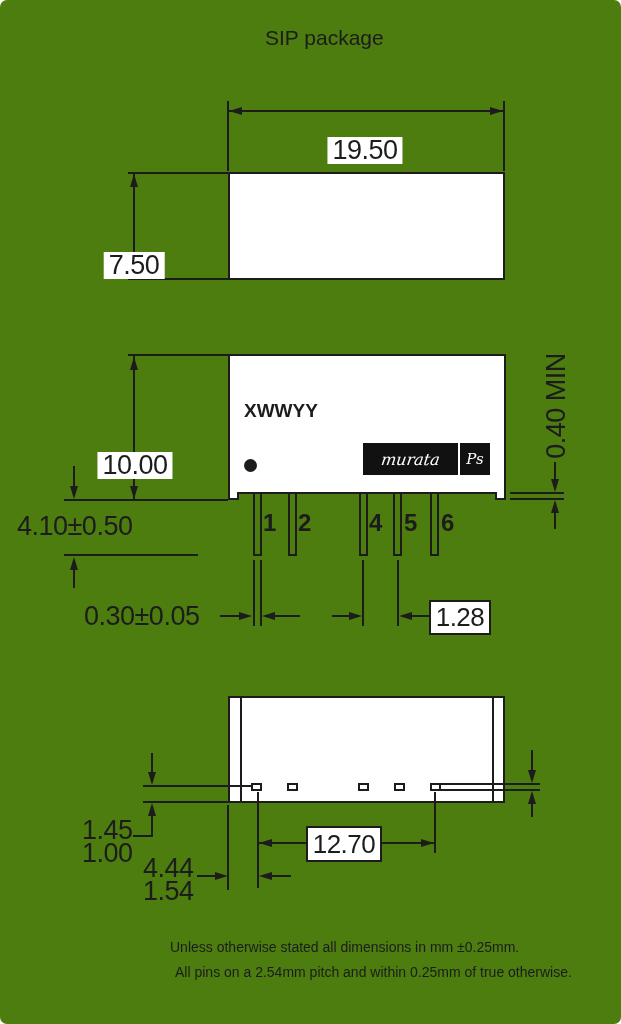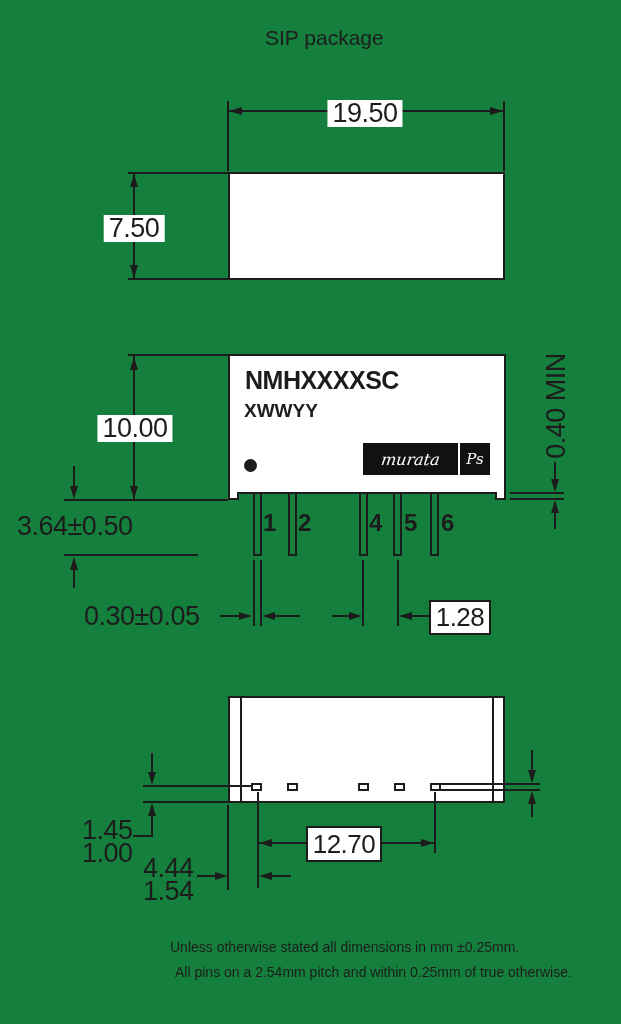--- a/index.html
+++ b/index.html
@@ -1,28 +1,28 @@
 <!DOCTYPE html>
 <html><head>
 <meta charset="utf-8">
 <style>
   :root { --ln:#1c1c1c; }
   html,body{margin:0;padding:0;background:#fff;}
-  #canvas{position:relative;width:621px;height:1024px;background:#15803d;overflow:hidden;
-          font-family:"Liberation Sans",sans-serif;color:var(--ln);}
+  #canvas{position:relative;width:621px;height:1024px;background:#4d7c0f;overflow:hidden;
+          font-family:"Liberation Sans",sans-serif;color:var(--ln);border-radius:7px;}
   .hl{position:absolute;height:2px;background:var(--ln);}
   .vl{position:absolute;width:2px;background:var(--ln);}
   .rect{position:absolute;border:2px solid var(--ln);box-sizing:border-box;background:#fff;}
   .nb{border-bottom:none;}
   .nt{border-top:none;}
   .pin{position:absolute;border:2px solid var(--ln);border-top:none;box-sizing:border-box;
        width:9px;height:62px;top:494px;}
   .sq{position:absolute;border:2px solid var(--ln);box-sizing:border-box;width:11px;height:8px;top:783px;background:#fff;}
   .lbl{position:absolute;font-size:27px;letter-spacing:-0.5px;line-height:1;white-space:nowrap;color:var(--ln);}
-  .cx{transform:translateX(-50%);}
+  .cx{transform:translateX(-50%);margin-top:37px;}
   .bg{background:#fff;padding:0 5px;}
   .ar{position:absolute;width:0;height:0;border-style:solid;}
   .up{border-width:0 4px 13px 4px;border-color:transparent transparent var(--ln) transparent;}
   .down{border-width:13px 4px 0 4px;border-color:var(--ln) transparent transparent transparent;}
   .left{border-width:4px 13px 4px 0;border-color:transparent var(--ln) transparent transparent;}
   .right{border-width:4px 0 4px 13px;border-color:transparent transparent transparent var(--ln);}
   .title{position:absolute;left:265px;top:26px;font-size:21px;}
   .part{position:absolute;left:245px;top:366px;font-size:25px;font-weight:bold;letter-spacing:-0.5px;}
   .datecode{position:absolute;left:244px;top:400px;font-size:19px;font-weight:bold;}
   .dot{position:absolute;left:244px;top:459px;width:13px;height:13px;border-radius:50%;background:var(--ln);}
@@ -59,21 +59,20 @@
   <div class="hl" style="left:229px;top:110px;width:274px;"></div>
   <div class="ar left" style="left:229px;top:107px;"></div>
   <div class="ar right" style="left:490px;top:107px;"></div>
   <div class="lbl cx bg" style="left:365px;top:100px;">19.50</div>
 
   <div class="rect nb" style="left:228px;top:354px;width:278px;height:140px;"></div>
   <div class="hl" style="left:237px;top:492px;width:260px;"></div>
   <div class="rect nt" style="left:228px;top:492px;width:11px;height:8px;"></div>
   <div class="rect nt" style="left:495px;top:492px;width:11px;height:8px;"></div>
 
-  <div class="part">NMHXXXXSC</div>
   <div class="datecode">XWWYY</div>
   <div class="dot"></div>
 
   <div class="logo">
     <span class="main">murata</span>
     <span class="divider"></span>
     <span class="sub">Ps</span>
   </div>
 
   <div class="pin" style="left:253px;"></div>
@@ -89,21 +88,21 @@
 
   <div class="hl" style="left:128px;top:354px;width:100px;"></div>
   <div class="hl" style="left:64px;top:499px;width:164px;"></div>
   <div class="vl" style="left:133px;top:356px;height:143px;"></div>
   <div class="ar up" style="left:130px;top:357px;"></div>
   <div class="ar down" style="left:130px;top:486px;"></div>
   <div class="lbl cx bg" style="left:135px;top:415px;text-align:right;">10.00</div>
 
   <div class="vl" style="left:73px;top:466px;height:20px;"></div>
   <div class="ar down" style="left:70px;top:486px;"></div>
-  <div class="lbl" style="left:17px;top:513px;">3.64±0.50</div>
+  <div class="lbl" style="left:17px;top:513px;">4.10±0.50</div>
   <div class="hl" style="left:64px;top:554px;width:134px;"></div>
   <div class="ar up" style="left:70px;top:557px;"></div>
   <div class="vl" style="left:73px;top:568px;height:20px;"></div>
 
   <div class="hl" style="left:510px;top:492px;width:54px;"></div>
   <div class="hl" style="left:510px;top:498px;width:54px;"></div>
   <div class="rot">0.40 MIN</div>
   <div class="vl" style="left:554px;top:462px;height:17px;"></div>
   <div class="ar down" style="left:551px;top:479px;"></div>
   <div class="ar up" style="left:551px;top:500px;"></div>

